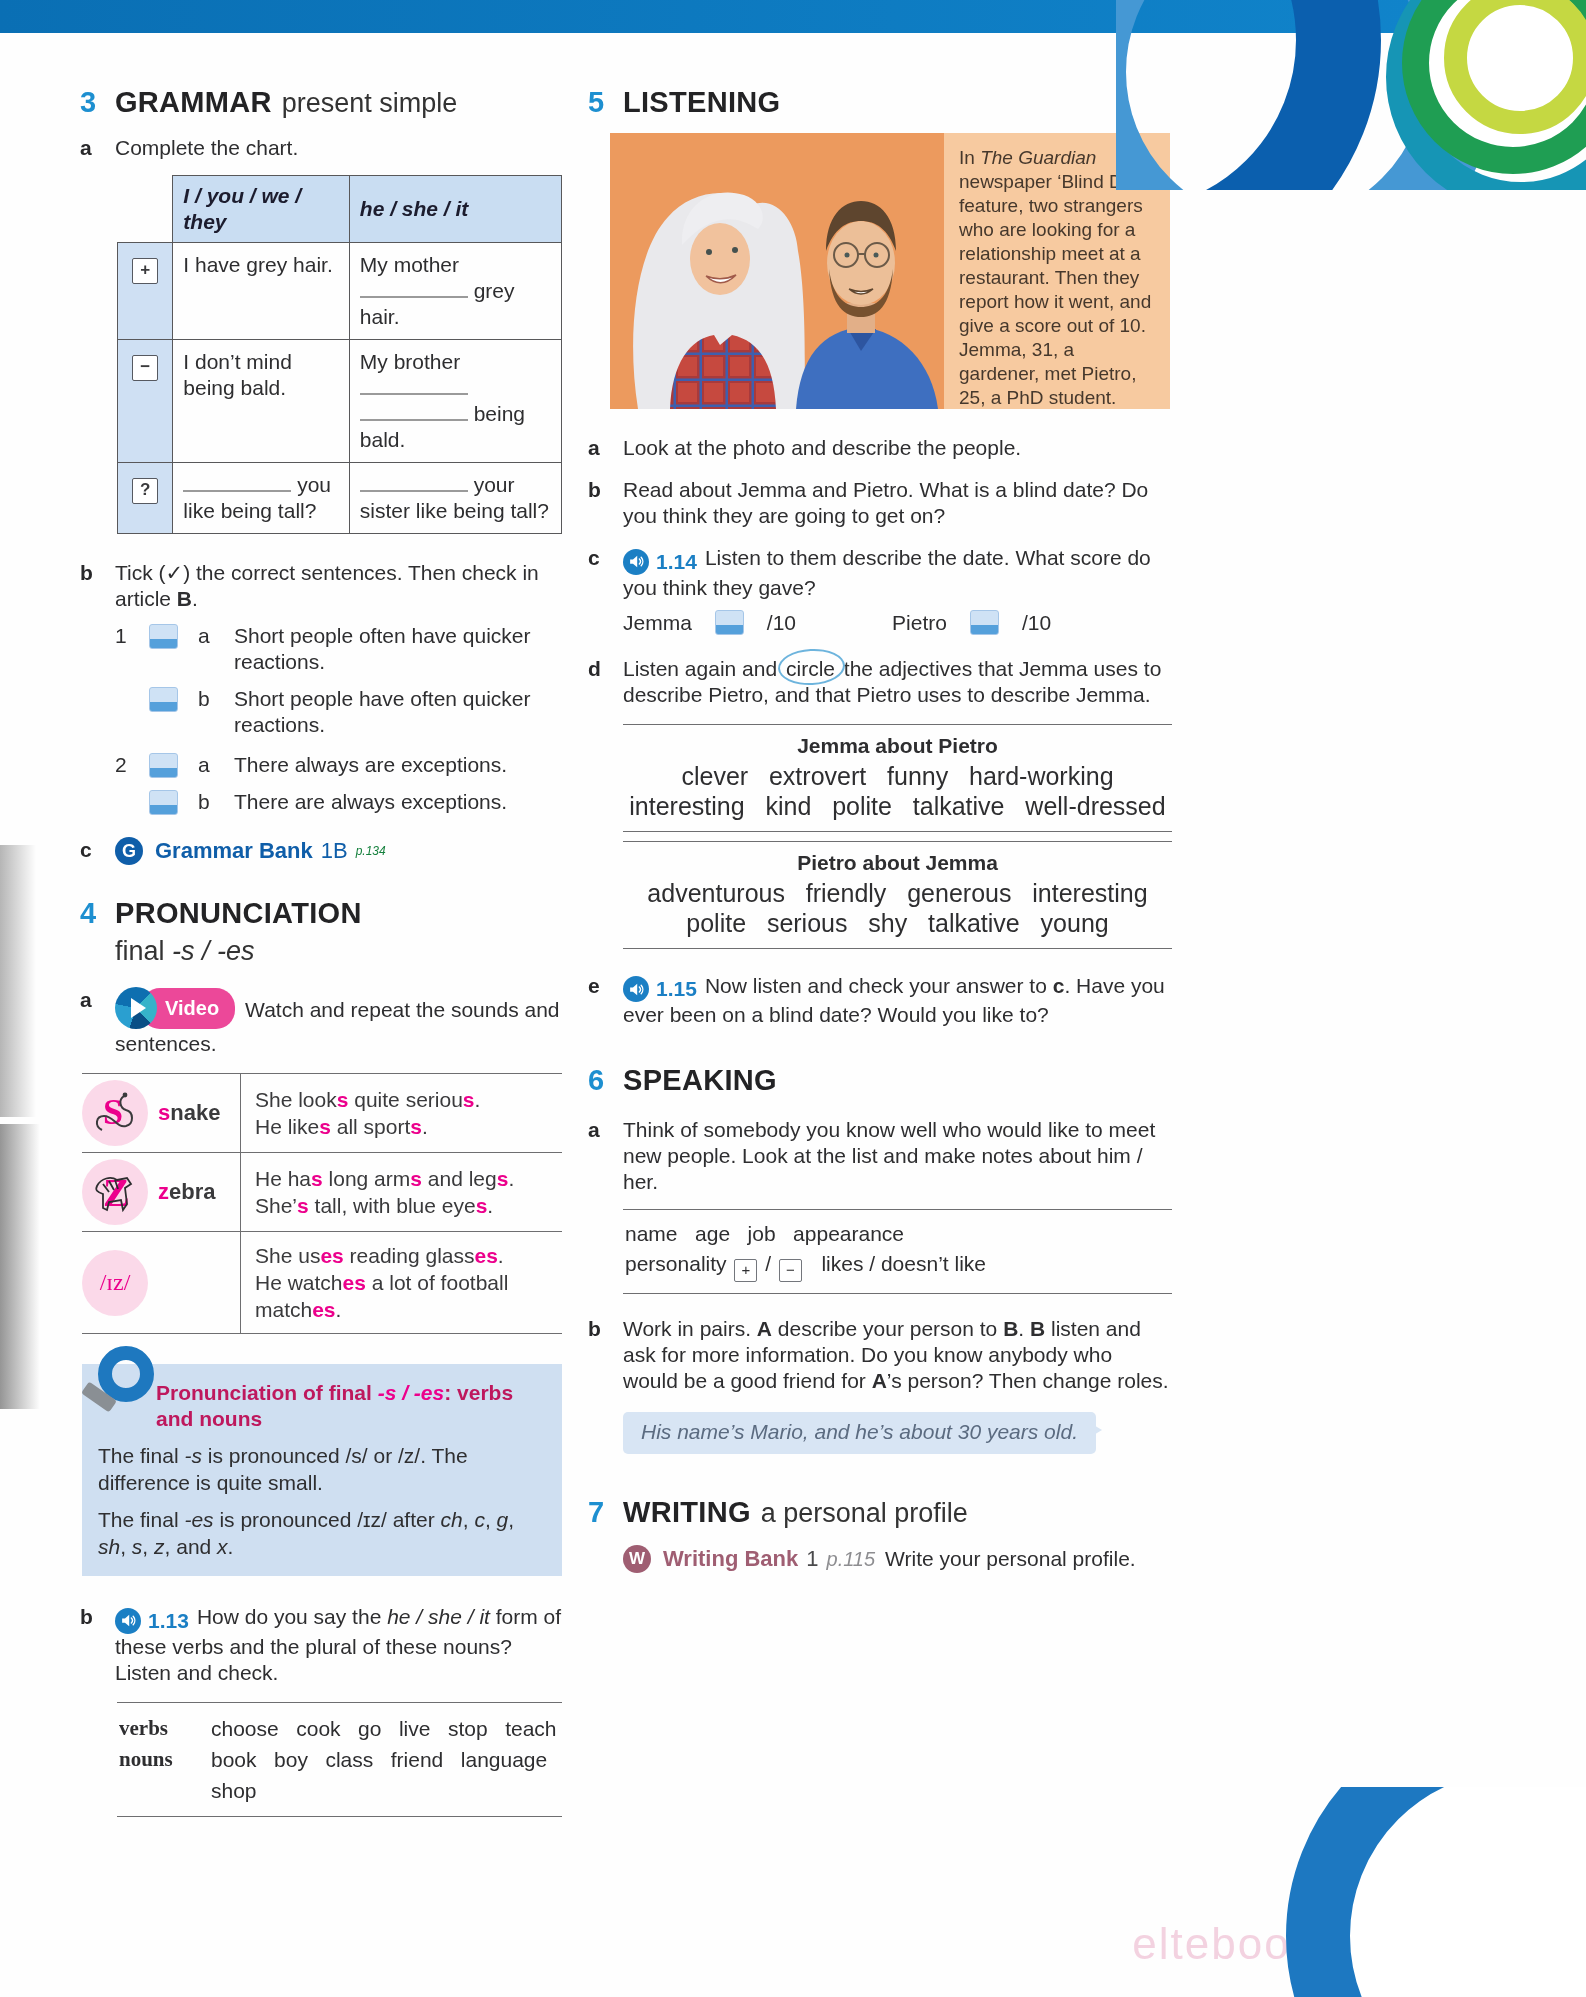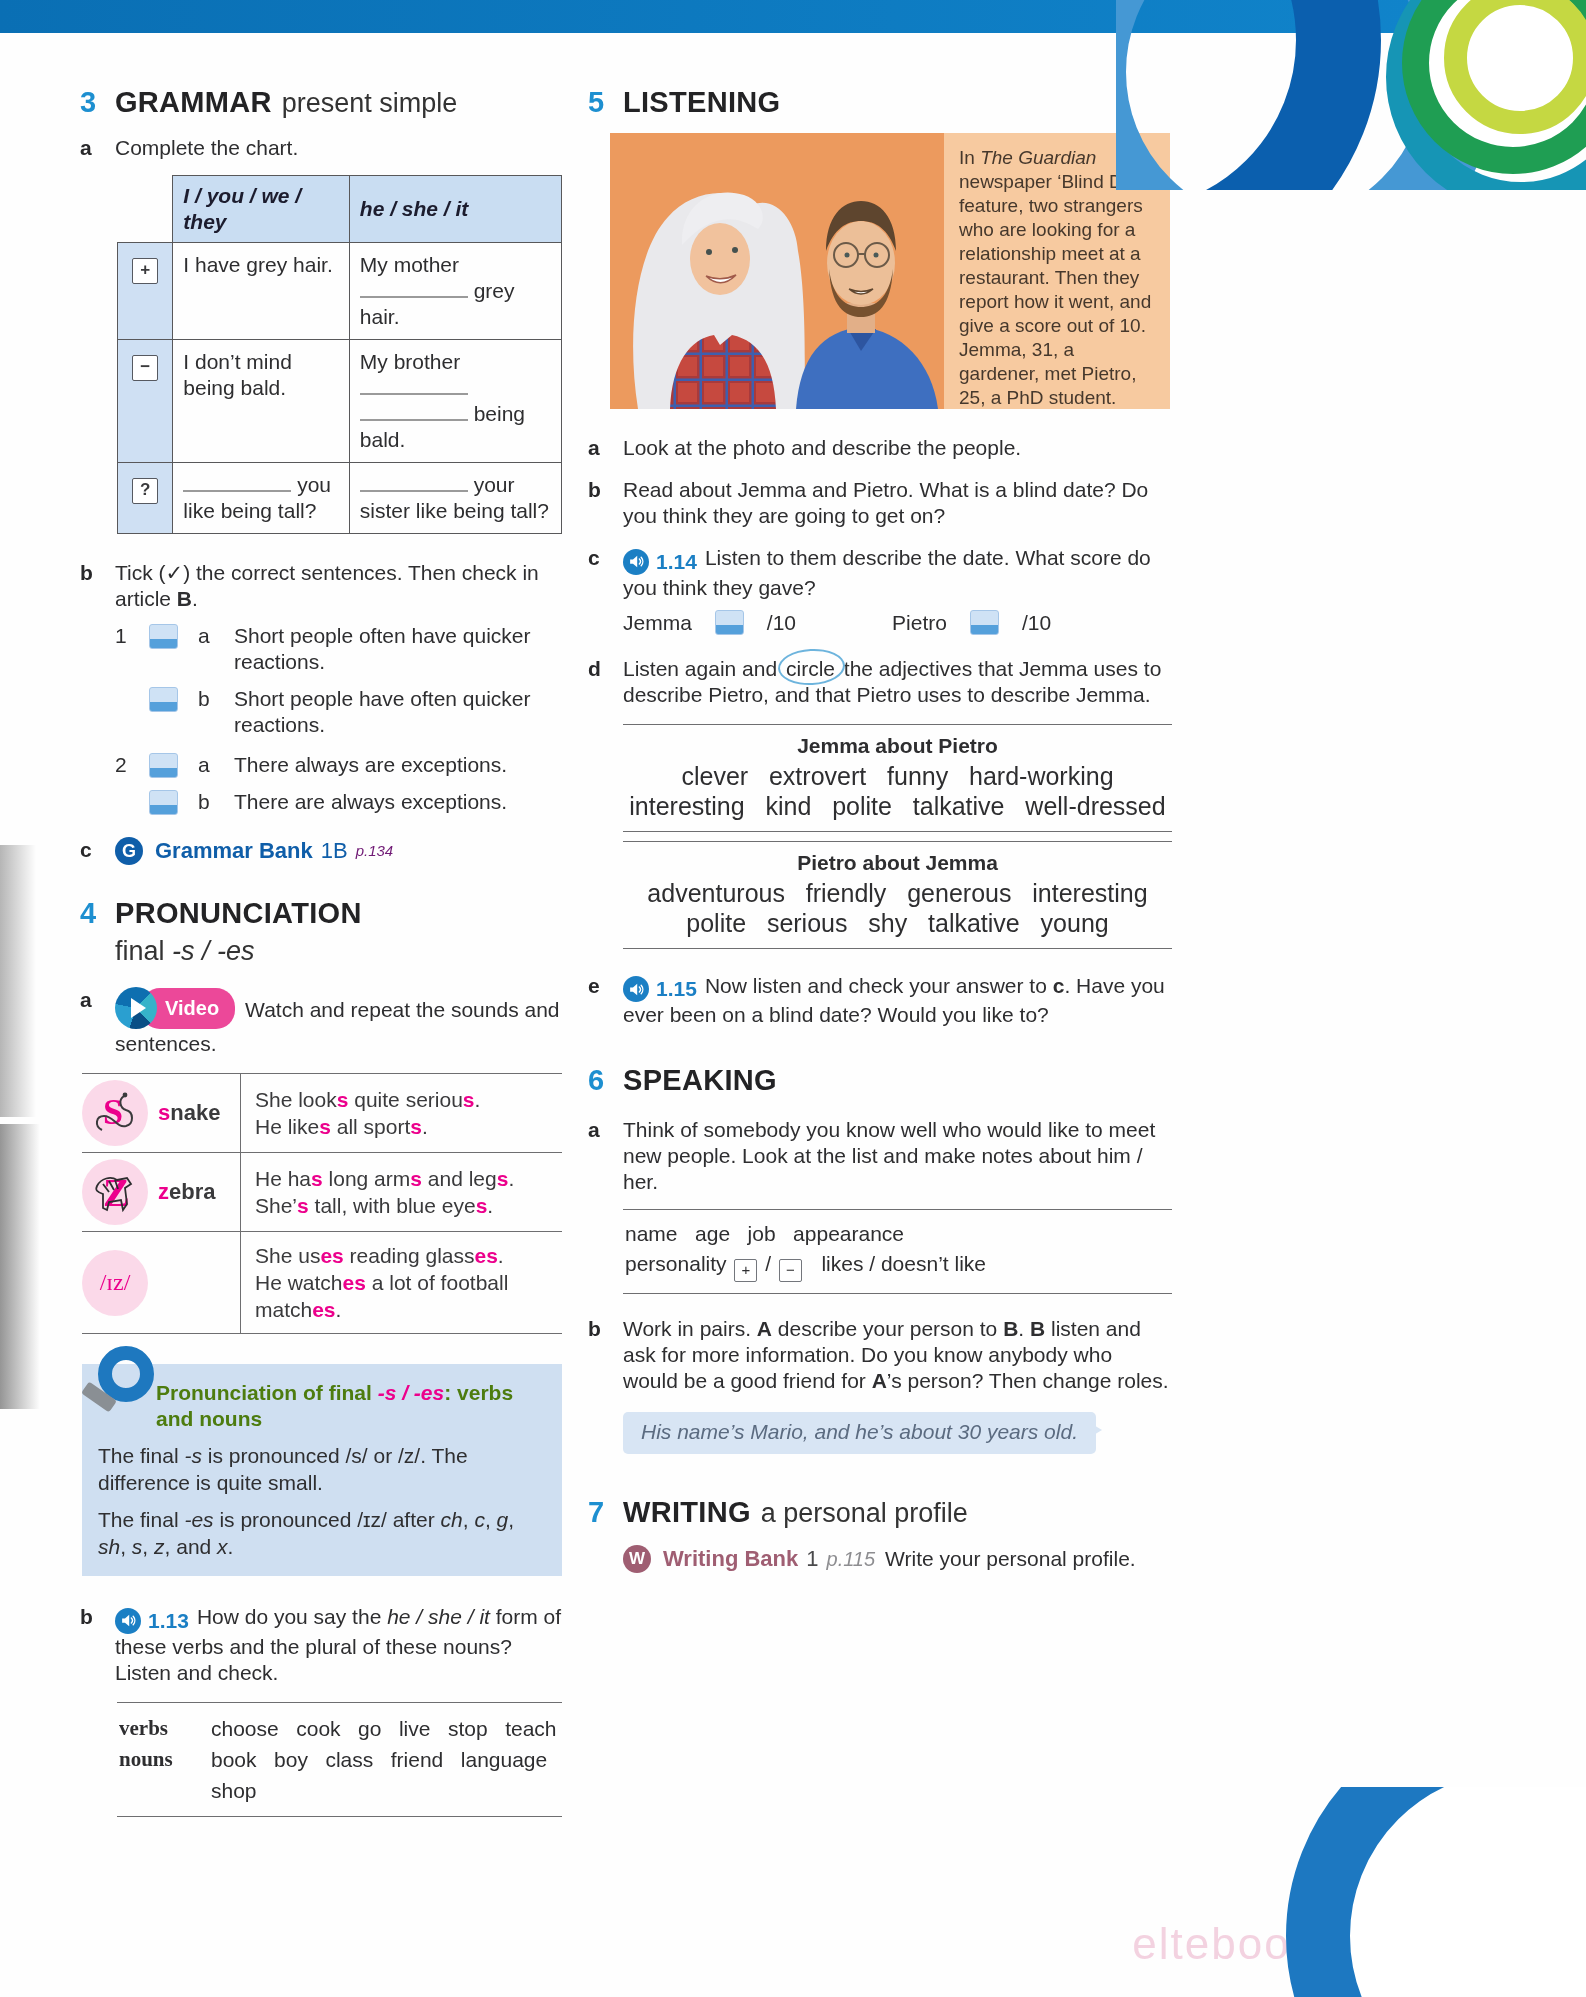--- a/index.html
+++ b/index.html
@@ -33,21 +33,21 @@
   .sec-head{display:flex;gap:13px;margin-top:24px;}
   .sec-num{color:#1d8fd0;font-weight:bold;font-size:29px;line-height:33px;flex:none;width:22px;}
   .sec-title{color:#232325;font-weight:bold;font-size:29px;line-height:33px;letter-spacing:.3px;display:inline;}
   .sec-sub{font-size:27px;color:#333;font-weight:normal;display:inline;margin-left:10px;}
   .sec-sub2{font-size:27px;color:#333;margin-top:6px;}
 
   .item{display:flex;margin-top:16px;}
   .item-letter{width:35px;flex:none;font-weight:bold;font-size:21px;color:#28282a;line-height:26px;}
   .item-body{flex:1;font-size:21px;line-height:26px;color:#2e2e30;}
 
-  .b{font-weight:bold}.i{font-style:italic}.hl{color:#ec008c}.blue{color:#4d7c0f}
+  .b{font-weight:bold}.i{font-style:italic}.hl{color:#ec008c}.blue{color:#be185d}
   .blank{display:inline-block;min-width:112px;border-bottom:2px solid #9a9a9a;height:14px;}
   .circled{position:relative;display:inline-block;padding:0 3px;}
   .circled::after{content:"";position:absolute;left:-5px;right:-7px;top:-7px;bottom:-3px;
                   border:2.5px solid #6db4dd;border-radius:50%;transform:rotate(-3deg);}
   .sym{display:inline-block;width:21px;height:21px;border:1.6px solid #73767c;border-radius:2px;
        background:#fff;font-size:15px;line-height:20px;text-align:center;vertical-align:-4px;margin:0 2px;}
 
   
   .gchart{border-collapse:collapse;margin:14px 0 0 2px;}
   .gchart th{background:#c9ddf2;font-style:italic;font-weight:bold;color:#1c1c2e;text-align:left;
@@ -68,21 +68,21 @@
        border:1px solid #a5c6e8;}
   .t-box{margin-right:20px;margin-top:1px;}
   .t-letter{width:36px;flex:none;font-size:21px;}
   .t-text{flex:1;font-size:21px;line-height:26px;}
 
   .bankline{display:flex;align-items:center;margin-top:24px;}
   .bank-icon{width:28px;height:28px;border-radius:50%;background:#0f5ea9;color:#fff;font-weight:bold;
              font-size:18px;display:inline-flex;align-items:center;justify-content:center;flex:none;}
   .bank-name{font-weight:bold;color:#0f5ea9;font-size:22px;margin-left:12px;}
   .bank-ref{color:#0f5ea9;font-size:22px;margin-left:8px;}
-  .bank-page{color:#701a75;font-size:15px;font-style:italic;margin-left:8px;}
+  .bank-page{color:#15803d;font-size:12px;font-style:italic;margin-left:8px;}
 
   
   .videobtn{display:inline-flex;align-items:center;vertical-align:-12px;margin-right:10px;}
   .vb-circle{width:42px;height:42px;border-radius:50%;position:relative;z-index:2;flex:none;
              background:conic-gradient(#0e6fb0 0 12%,#36b3c9 12% 38%,#0a4f86 38% 55%,#2a9fd0 55% 78%,#0e6fb0 78% 100%);}
   .vb-circle::after{content:"";position:absolute;left:16px;top:11px;border:10px solid transparent;
                     border-left:15px solid #fff;}
   .vb-pill{background:#ec4899;color:#fff;font-weight:bold;font-size:20px;padding:5px 16px 6px 24px;
            border-radius:19px;margin-left:-16px;z-index:1;}
 

